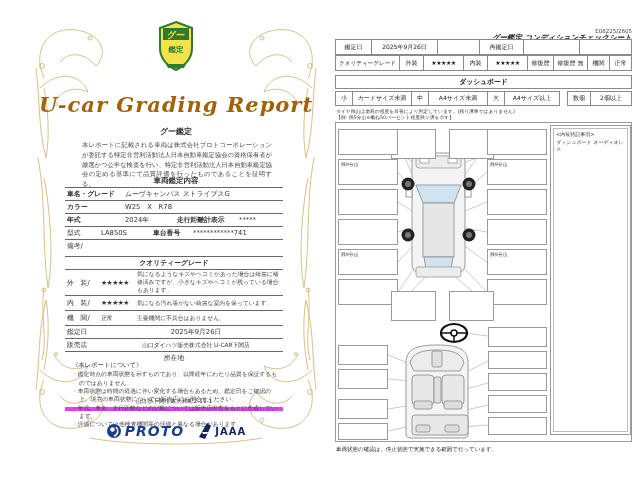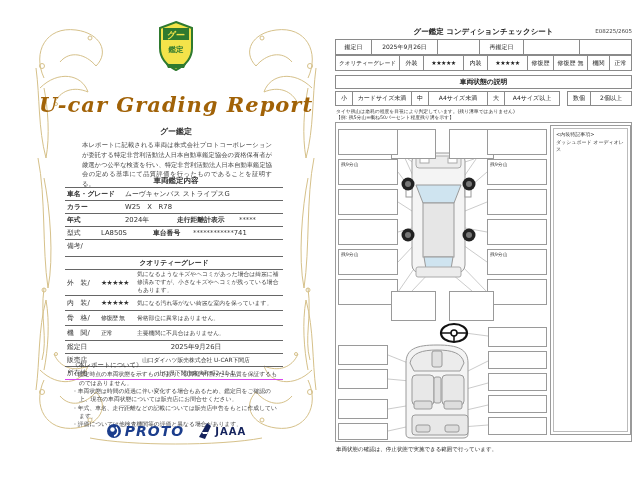--- a/index.html
+++ b/index.html
@@ -10,36 +10,36 @@
   .ornament{position:absolute;left:0;top:0;width:292px;height:442px;pointer-events:none;}
   .badge{position:absolute;left:128px;top:12px;width:36px;height:52px;}
   .doc-title{position:absolute;left:0;top:84px;width:292px;text-align:center;
        font-family:"DejaVu Serif","Liberation Serif",serif;font-style:italic;font-weight:bold;
        font-size:21px;color:#a16207;letter-spacing:1px;}
   .doc-sub{position:absolute;left:0;top:118px;width:292px;text-align:center;font-size:8px;font-weight:bold;color:#333;}
   .doc-intro{position:absolute;left:52px;top:132px;width:190px;font-size:6.3px;line-height:1.55;color:#444;text-align:justify;}
   .doc-section{position:absolute;left:0;top:168px;width:292px;text-align:center;font-size:7.5px;font-weight:bold;color:#333;}
   .doc-table{position:absolute;left:35px;top:179px;width:218px;font-size:6.8px;color:#333;}
   .tr{display:flex;align-items:center;border-top:1px solid #666;min-height:13px;padding:1px 2px;box-sizing:border-box;}
-  .tr:last-child{border-bottom:1px solid #d946ef;}
+  .tr:last-child{border-bottom:4px solid #d946ef;flex-direction:column;}
   .tl{font-weight:bold;flex:0 0 58px;}
   .tl2{font-weight:normal;flex:0 0 34px;}
   .stars5{flex:0 0 36px;letter-spacing:-0.5px;}
   .desc{flex:1;font-size:5.8px;line-height:1.35;color:#444;}
   .centerv{flex:1;text-align:center;}
   .qg-head{justify-content:center;font-weight:bold;}
   .doc-notes{position:absolute;left:42px;top:352px;width:210px;font-size:5.8px;line-height:1.45;color:#444;}
   .doc-notes .nt{font-size:6.3px;margin-bottom:1px;color:#333;}
   .doc-notes .ni{padding-left:7px;text-indent:-7px;}
   .logos{position:absolute;left:0;top:414px;width:292px;display:flex;justify-content:center;align-items:center;gap:14px;}
   .proto{display:flex;align-items:center;gap:3px;font-weight:bold;font-style:italic;font-size:14px;color:#1b3d8c;letter-spacing:1px;}
   .jaaa{display:flex;align-items:center;gap:3px;font-weight:bold;font-size:10px;color:#14225c;letter-spacing:1px;}
   
   .right-sheet{position:absolute;left:335px;top:25px;width:297px;height:448px;background:#fff;font-size:6px;color:#222;}
-  .rs-title{position:absolute;left:0;top:2px;width:297px;text-align:center;font-size:7.5px;font-weight:bold;}
+  .rs-title{position:absolute;left:0;top:8px;width:297px;text-align:right;font-size:7.5px;font-weight:bold;font-style:italic;}
   .rs-code{position:absolute;right:0;top:3px;font-size:5.5px;color:#444;}
   .rs-row{position:absolute;left:0;display:flex;border:1px solid #8a8a8a;box-sizing:border-box;background:#fff;}
   .rs-cell{border-right:1px solid #8a8a8a;display:flex;align-items:center;justify-content:center;
            box-sizing:border-box;padding:1px 2px;text-align:center;line-height:1.2;}
   .rs-cell:last-child{border-right:none;}
   .band{position:absolute;left:0;top:50px;width:297px;height:14px;border:1px solid #8a8a8a;box-sizing:border-box;
         display:flex;align-items:center;justify-content:center;font-weight:bold;font-size:6.8px;}
   .legend{position:absolute;left:0;top:66px;width:297px;height:15px;display:flex;}
   .lg{border:1px solid #8a8a8a;box-sizing:border-box;display:flex;align-items:center;justify-content:center;margin-left:-1px;}
   .lg:first-child{margin-left:0;}
@@ -125,25 +125,20 @@
       <span class="tl2">外　装/</span>
       <span class="stars5">★★★★★</span>
       <span class="desc">気になるようなキズやヘコミがあった場合は綺麗に補修済みですが、小さなキズやヘコミが残っている場合もあります。</span>
     </div>
     <div class="tr" style="min-height:15px;">
       <span class="tl2">内　装/</span>
       <span class="stars5">★★★★★</span>
       <span class="desc">気になる汚れ等がない綺麗な室内を保っています。</span>
     </div>
     <div class="tr" style="min-height:15px;">
-      <span class="tl2">骨　格/</span>
-      <span class="stars5" style="font-size:6px;">修復歴 無</span>
-      <span class="desc">骨格部位に異常はありません。</span>
-    </div>
-    <div class="tr" style="min-height:15px;">
       <span class="tl2">機　関/</span>
       <span class="stars5" style="font-size:6px;">正常</span>
       <span class="desc">主要機関に不具合はありません。</span>
     </div>
     <div class="tr">
       <span class="tl2" style="flex-basis:44px;">鑑定日</span>
       <span class="centerv">2025年9月26日</span>
     </div>
     <div class="tr">
       <span class="tl2" style="flex-basis:44px;">販売店</span>
@@ -201,21 +196,21 @@
     <div class="rs-cell" style="width:24px;">外装</div>
     <div class="rs-cell" style="width:40px;letter-spacing:-0.5px;">★★★★★</div>
     <div class="rs-cell" style="width:24px;">内装</div>
     <div class="rs-cell" style="width:40px;letter-spacing:-0.5px;">★★★★★</div>
     <div class="rs-cell" style="width:26px;">修復歴</div>
     <div class="rs-cell" style="width:34px;">修復歴 無</div>
     <div class="rs-cell" style="width:22px;">機関</div>
     <div class="rs-cell" style="flex:1;">正常</div>
   </div>
 
-  <div class="band">車両状態の説明</div>
+  <div class="band">ダッシュボード</div>
 
   <div class="legend">
     <div class="lg" style="width:18px;">小</div>
     <div class="lg" style="width:60px;">カードサイズ未満</div>
     <div class="lg" style="width:18px;">中</div>
     <div class="lg" style="width:60px;">A4サイズ未満</div>
     <div class="lg" style="width:18px;">大</div>
     <div class="lg" style="width:56px;">A4サイズ以上</div>
     <div class="lg lg-gap"></div>
     <div class="lg" style="width:24px;">数個</div>

